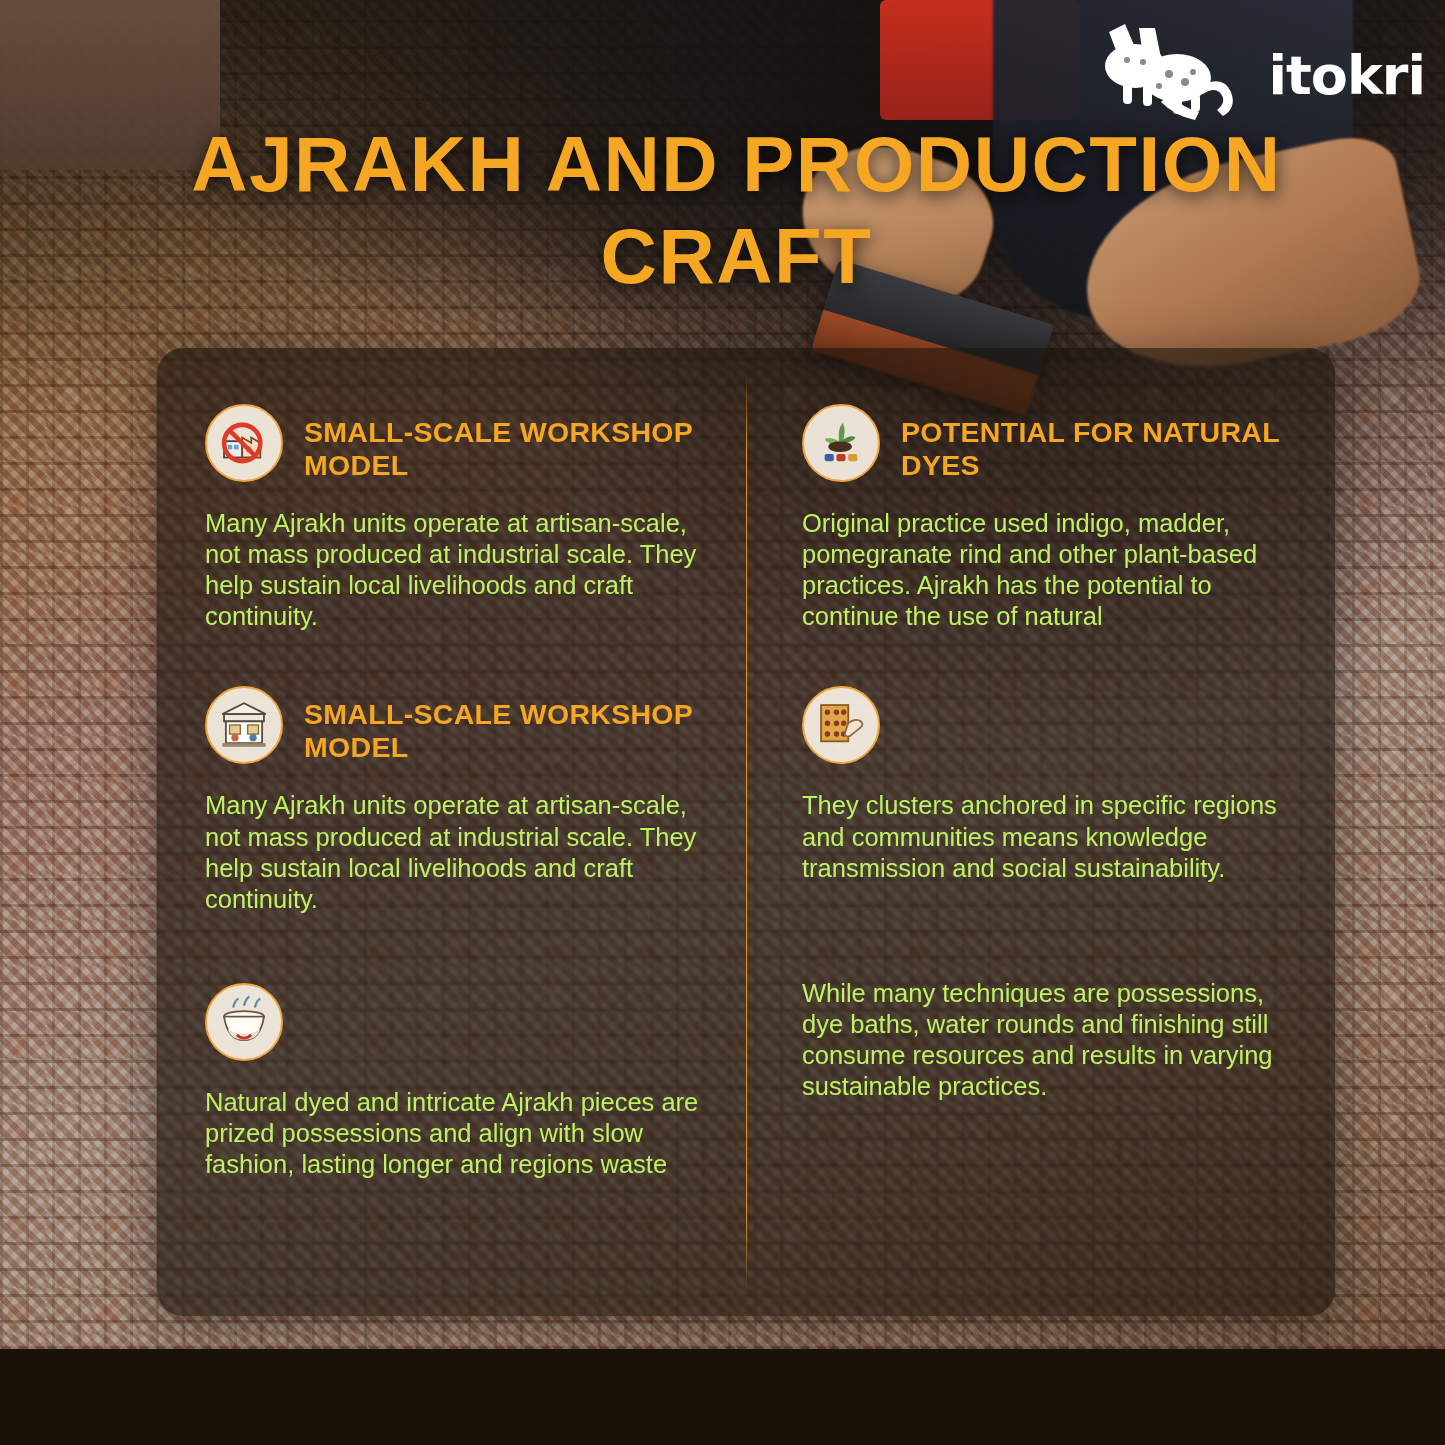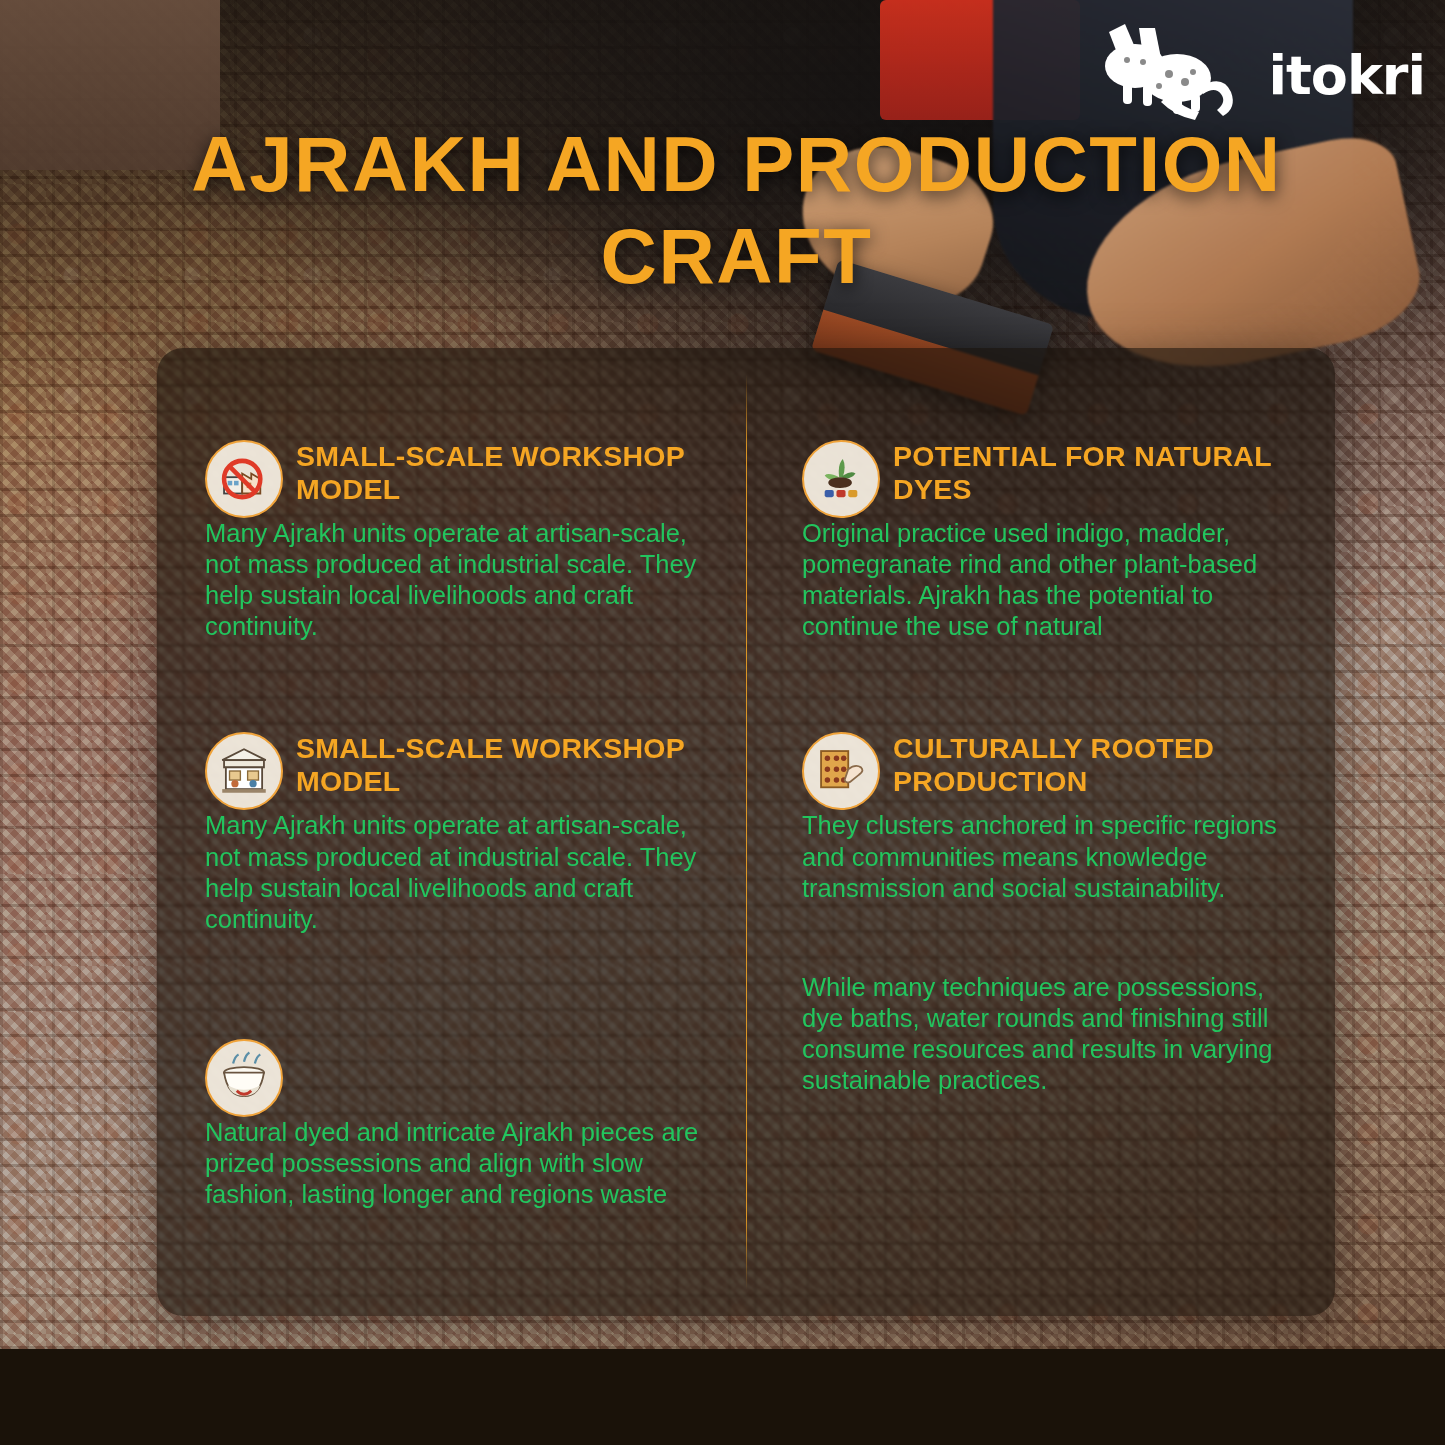--- a/index.html
+++ b/index.html
@@ -170,23 +170,22 @@
     padding: 56px 44px 40px 44px;
     display: flex;
     flex-direction: column;
   }
   .col-left { padding-left: 48px; padding-right: 34px; }
   .col-right { padding-left: 56px; padding-right: 40px; }
 
   .item { margin-bottom: 8px; }
   .item-head {
     display: flex;
-    align-items: flex-start;
-    gap: 13px;
-    margin-top: 36px;
+    align-items: flex-end;
+    gap: 21px;
   }
   .icon-circle {
     flex: 0 0 auto;
     width: 74px;
     height: 74px;
     border-radius: 50%;
     border: 2px solid #f0a33a;
     background: rgba(248,241,228,0.93);
     display: flex;
     align-items: center;
@@ -196,23 +195,24 @@
   .icon-circle svg { width: 58px; height: 58px; display: block; }
   .item-title {
     color: #f5a623;
     font-size: 28.5px;
     font-weight: 800;
     line-height: 1.16;
     letter-spacing: 0.3px;
     text-transform: uppercase;
   }
   .item-body {
-    color: #22c55e;
+    color: #bef264;
     font-size: 25.5px;
     line-height: 1.22;
+    margin-top: 26px;
     font-weight: 400;
   }
 
   
   .gap-a { height: 46px; }
   .gap-b { height: 60px; }
 </style>
 </head>
 <body>
 
@@ -332,21 +332,21 @@
               <path d="M30 30 q-12 -6 -16 -2 q6 8 16 2z" fill="#7ab35e"></path>
               <path d="M32 30 q10 -8 16 -4 q-6 8 -16 4z" fill="#4f8a42"></path>
               <ellipse cx="31" cy="36" rx="13" ry="6" fill="#4a2f1e"></ellipse>
               <rect x="14" y="44" width="10" height="8" rx="2" fill="#3b5ea8"></rect>
               <rect x="27" y="44" width="10" height="8" rx="2" fill="#c0392b"></rect>
               <rect x="40" y="44" width="10" height="8" rx="2" fill="#d99a2b"></rect>
             </svg>
           </div>
           <div class="item-title">POTENTIAL FOR NATURAL DYES</div>
         </div>
-        <div class="item-body">Original practice used indigo, madder, pomegranate rind and other plant-based materials. Ajrakh has the potential to continue the use of natural</div>
+        <div class="item-body">Original practice used indigo, madder, pomegranate rind and other plant-based practices. Ajrakh has the potential to continue the use of natural</div>
       </div>
 
       <div class="gap-a"></div>
 
       <div class="item">
         <div class="item-head">
           <div class="icon-circle">
             <svg viewBox="0 0 64 64" xmlns="http://www.w3.org/2000/svg" aria-hidden="true">
               <rect x="10" y="10" width="30" height="40" fill="#e0a64b" stroke="#8a5a22" stroke-width="2"></rect>
               <g fill="#8a3a1e">
@@ -356,21 +356,20 @@
                 <circle cx="17" cy="30" r="3"></circle>
                   <circle cx="27" cy="30" r="3"></circle>
                   <circle cx="35" cy="30" r="3"></circle>
                 <circle cx="17" cy="42" r="3"></circle>
                   <circle cx="27" cy="42" r="3"></circle>
                   <circle cx="35" cy="42" r="3"></circle>
               </g>
               <path d="M40 30 q8 -6 14 -2 q4 4 -2 8 l-10 8 q-4 2 -6 -2z" fill="#f6e3cf" stroke="#8a6a4a" stroke-width="2"></path>
             </svg>
           </div>
-          <div class="item-title">CULTURALLY ROOTED PRODUCTION</div>
         </div>
         <div class="item-body">They clusters anchored in specific regions and communities means knowledge transmission and social sustainability.</div>
       </div>
 
       <div class="gap-b"></div>
 
       <div class="item">
         <div class="item-body">While many techniques are possessions, dye baths, water rounds and finishing still consume resources and results in varying sustainable practices.</div>
       </div>
 

